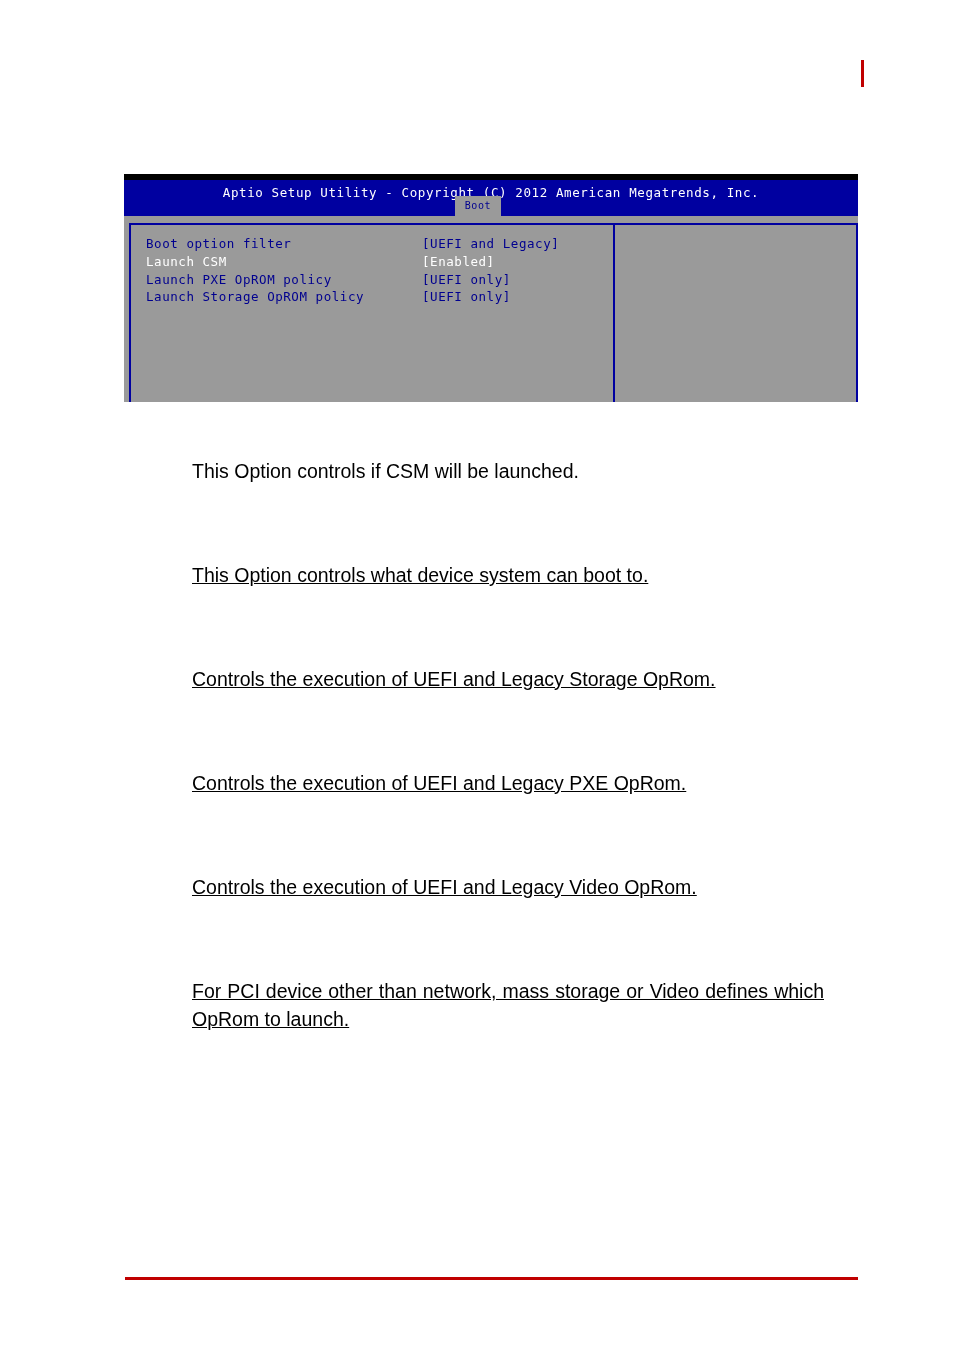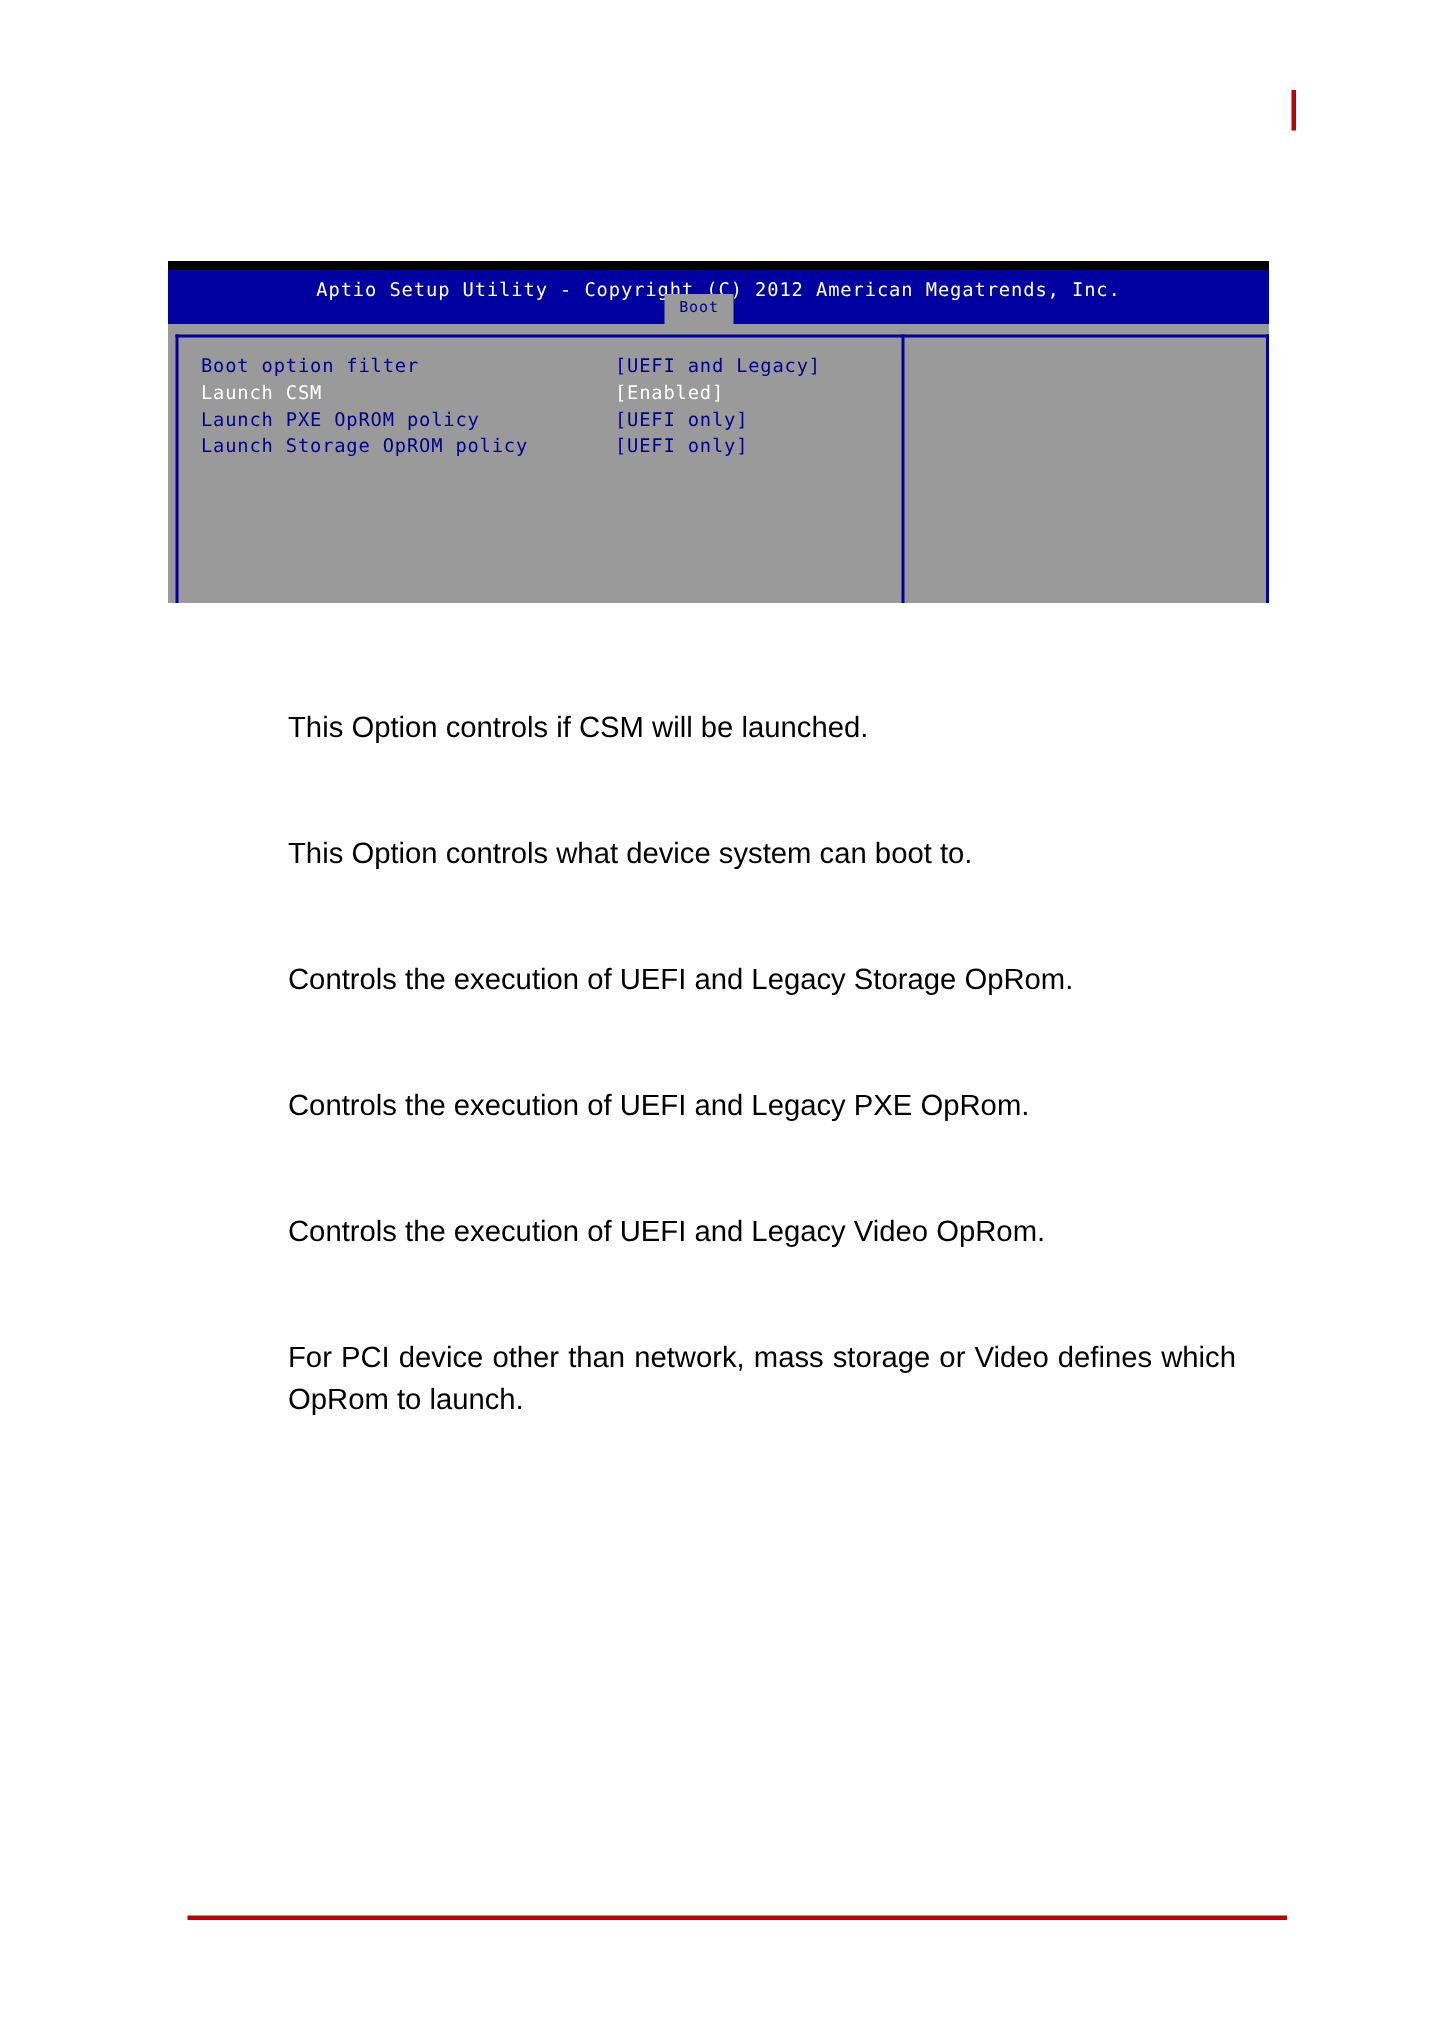--- a/index.html
+++ b/index.html
@@ -21,21 +21,21 @@
     left: 861px;
     top: 60px;
     width: 3px;
     height: 27px;
     background: #c00000;
   }
 
   
   .bios-figure {
     position: absolute;
-    left: 112px;
+    left: 124px;
     top: 174px;
     width: 734px;
     height: 228px;
     background: #9a9a9a;
   }
   .bios-topstrip {
     position: absolute;
     left: 0;
     top: 0;
     width: 734px;
@@ -164,22 +164,22 @@
     left: 192px;
     top: 455px;
     width: 632px;
   }
   .doc-para {
     font-size: 19.5px;
     line-height: 28px;
     color: #000000;
     margin: 0;
   }
-  .doc-para.gap-a { margin-top: 16px; }
-  .doc-para.gap-b { margin-top: 56px; }
+  .doc-para.gap-a { margin-top: 2px; }
+  .doc-para.gap-b { margin-top: 76px; text-decoration: underline; }
   .doc-para.justified {
     text-align: justify;
     text-align-last: left;
   }
 
   
   .footer-rule {
     position: absolute;
     left: 125px;
     top: 1277px;

